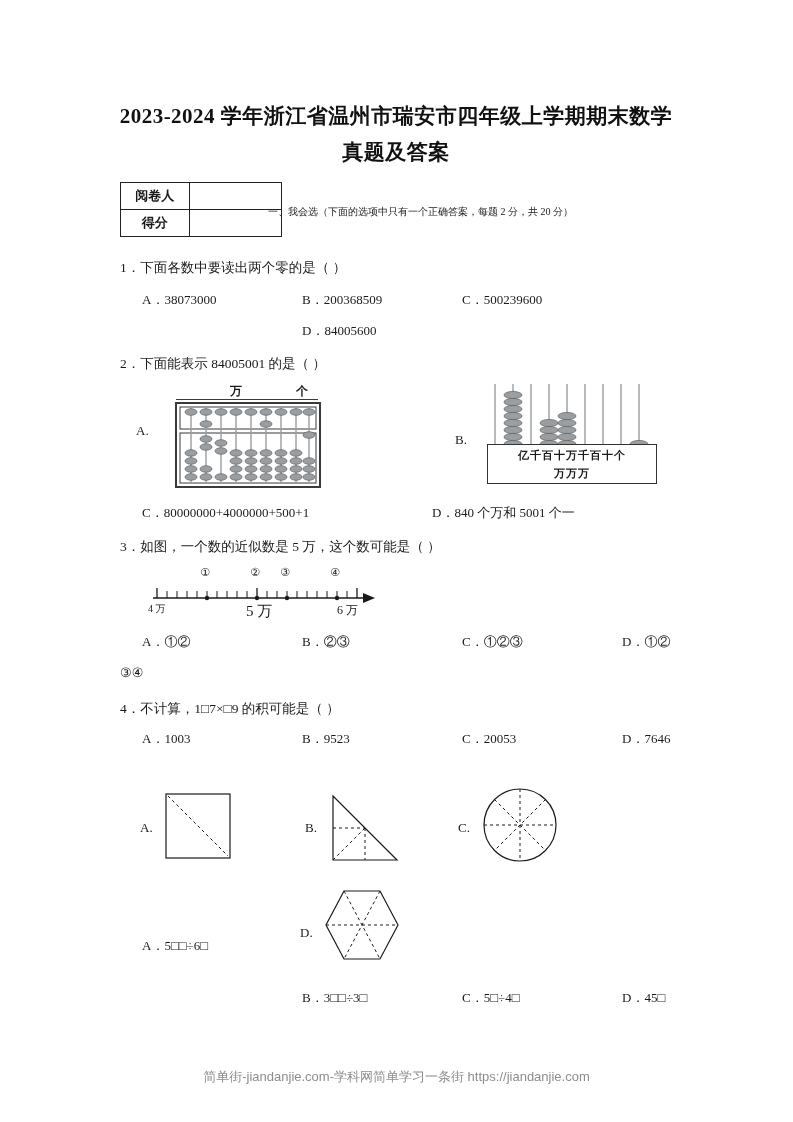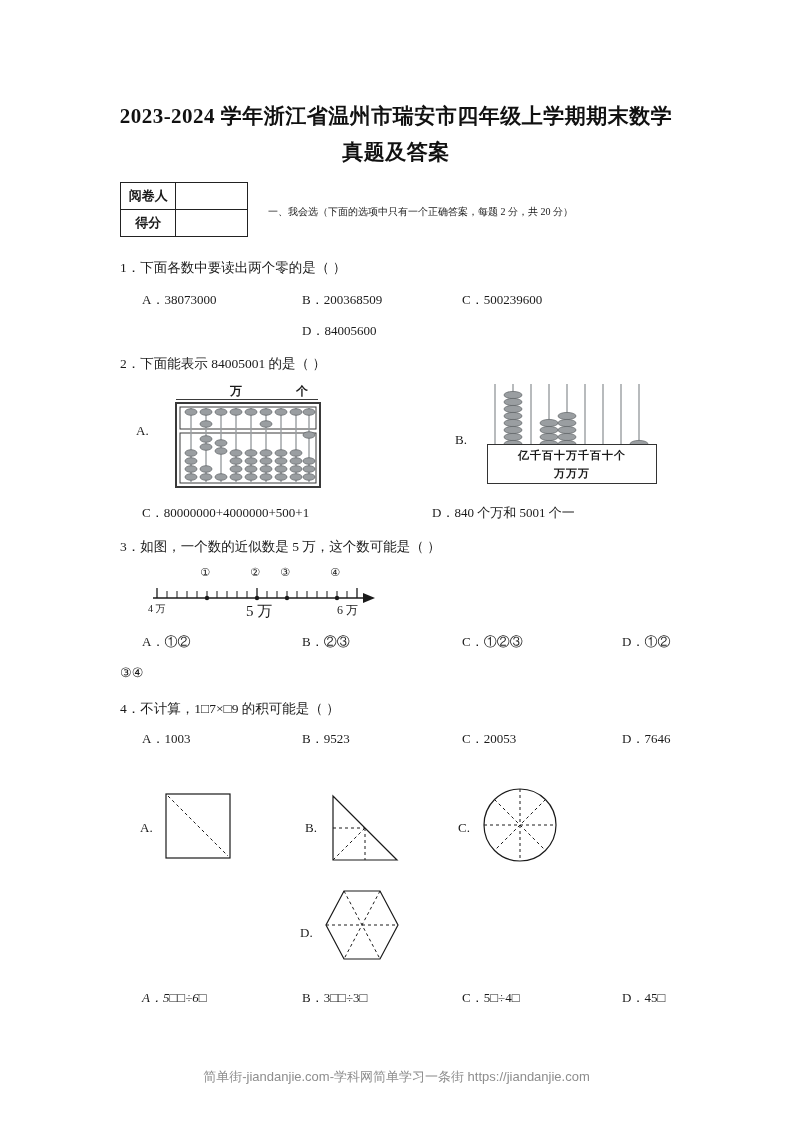--- a/index.html
+++ b/index.html
@@ -36,21 +36,21 @@
     letter-spacing: 0.5px;
     line-height: 36px;
     color: #111;
   }
 
   
   .score-table {
     position: absolute;
     left: 120px;
     top: 182px;
-    width: 128px;
+    width: 162px;
     border-collapse: collapse;
   }
   .score-table td {
     border: 1px solid #222;
     height: 26px;
     font-size: 13px;
     font-weight: bold;
     text-align: center;
     padding: 0;
   }
@@ -417,20 +417,20 @@
     <svg width="84" height="80" viewBox="0 0 84 80">
       <polygon points="24,6 60,6 78,40 60,74 24,74 6,40" fill="none" stroke="#1a1a1a" stroke-width="1.2"></polygon>
       <g stroke="#1a1a1a" stroke-width="1" stroke-dasharray="3,3">
         <line x1="24" y1="6" x2="60" y2="74"></line>
         <line x1="60" y1="6" x2="24" y2="74"></line>
         <line x1="6" y1="40" x2="78" y2="40"></line>
       </g>
     </svg>
   </div>
 
-  <div class="opt" style="left:142px; top:988px;font-style:italic;">A．5□□÷6□</div>
+  <div class="opt" style="left:142px; top:936px;">A．5□□÷6□</div>
   <div class="opt" style="left:302px; top:988px;">B．3□□÷3□</div>
   <div class="opt" style="left:462px; top:988px;">C．5□÷4□</div>
   <div class="opt" style="left:622px; top:988px;">D．45□</div>
 
   <div class="footer">简单街-jiandanjie.com-学科网简单学习一条街 https://jiandanjie.com</div>
 
 </div>
 
 </body></html>

